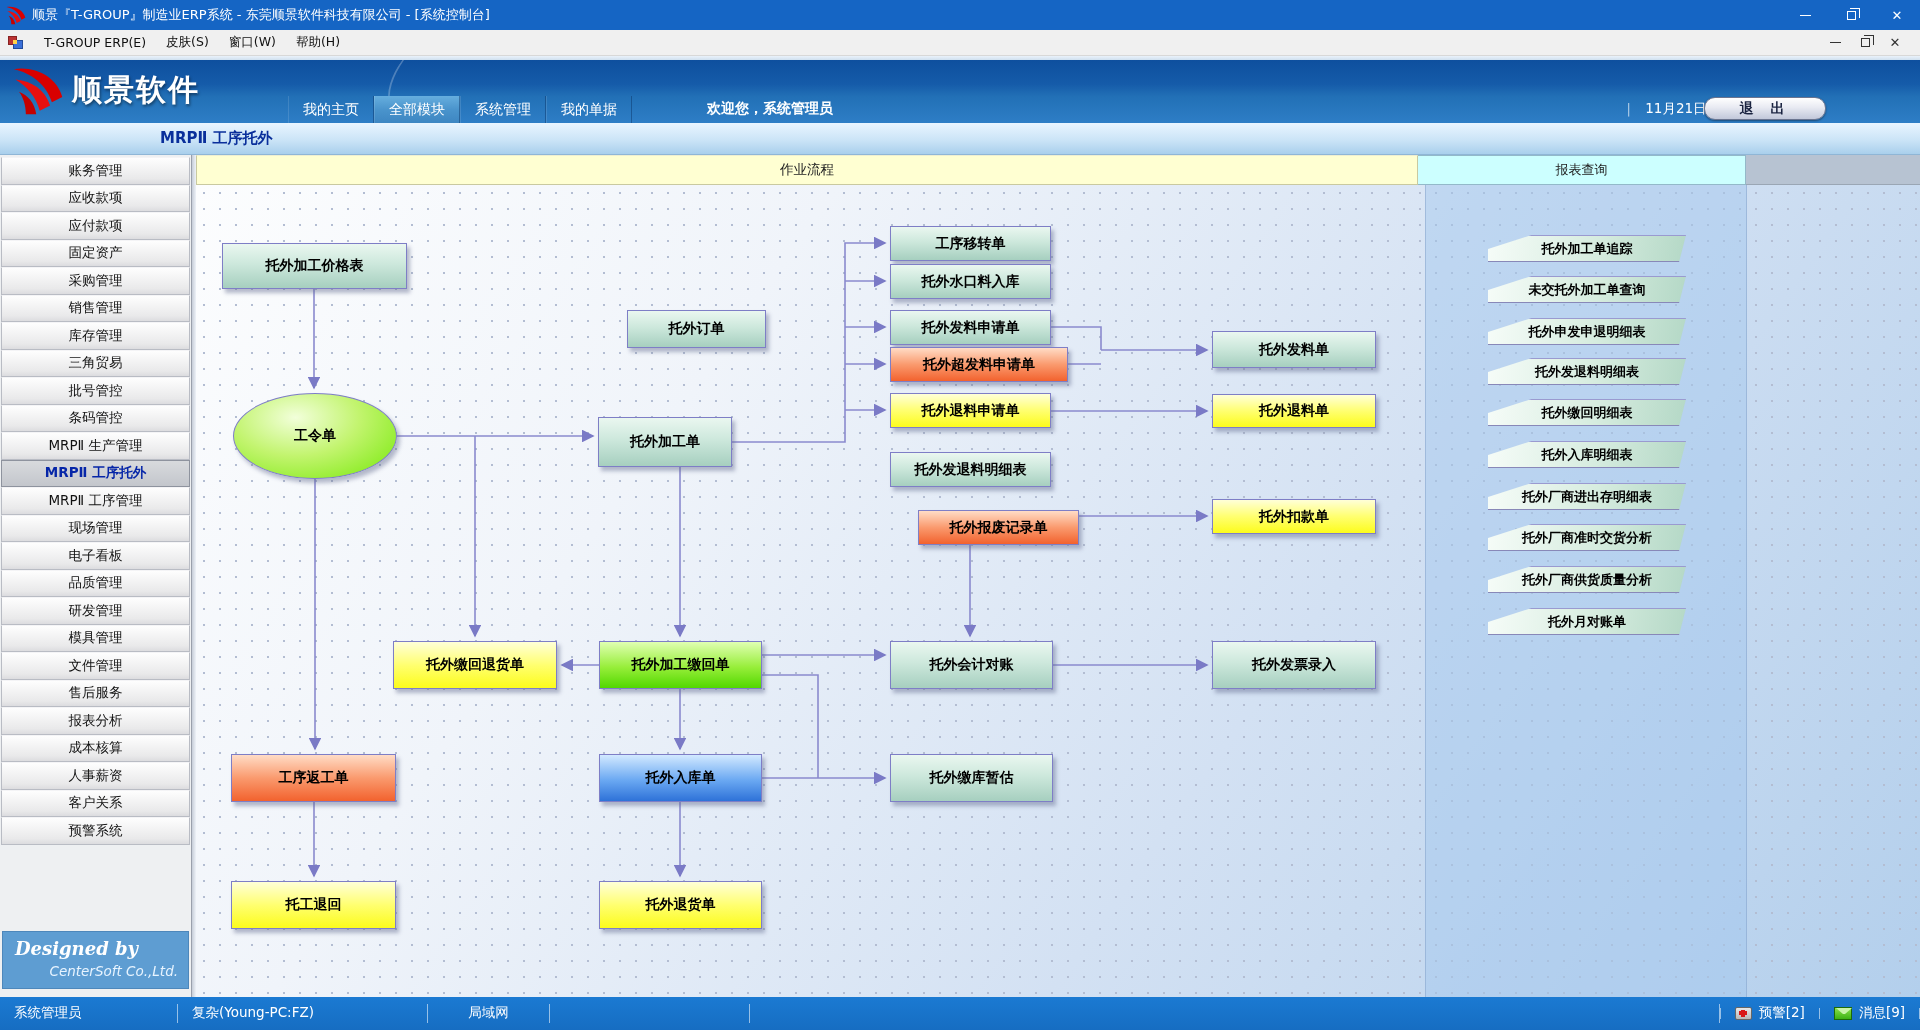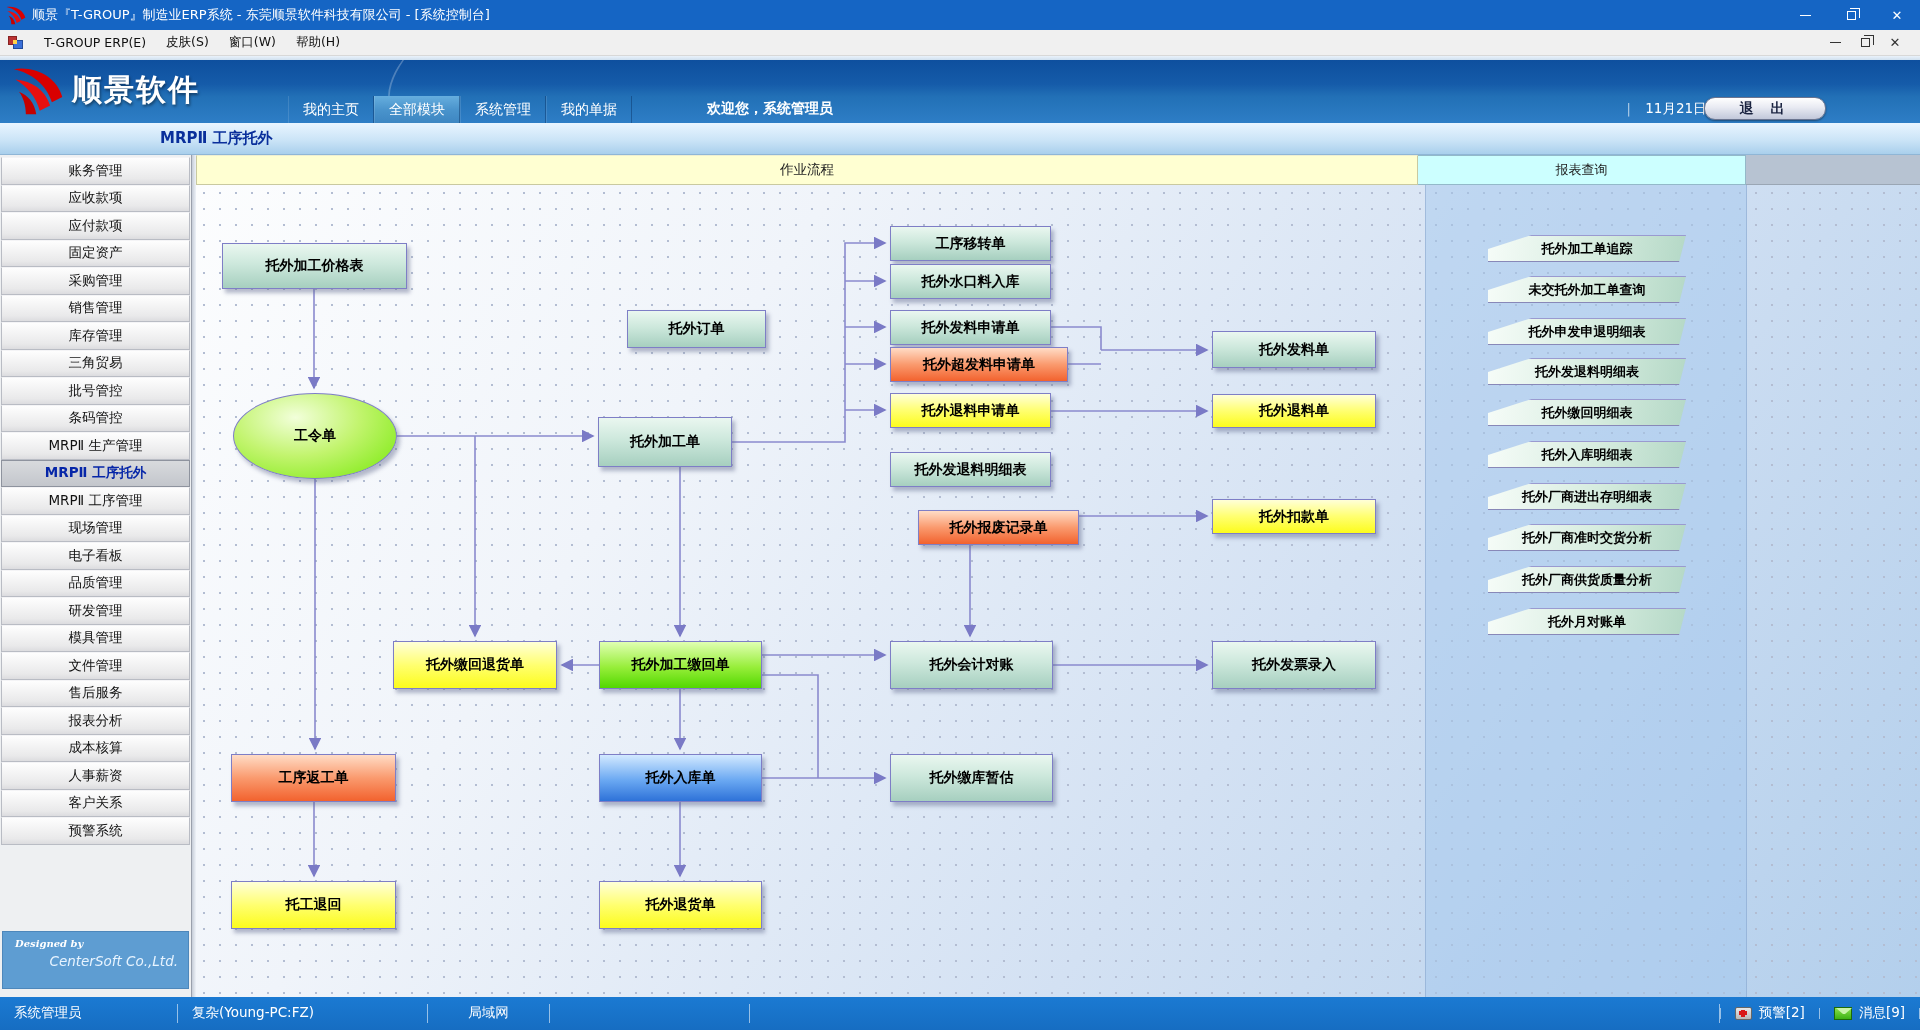--- a/index.html
+++ b/index.html
@@ -69,21 +69,21 @@
     border-right:1px solid #9aa0ac; padding-top:2px; }
   .side-item { height:27.5px; flex:0 0 auto; display:flex; align-items:center; justify-content:center;
     font-size:13.5px; color:#111; background:linear-gradient(180deg,#fefefe,#e9e9ea 80%,#dcdcdf);
     border:1px solid #b9bcc4; border-top:1px solid #f4f4f6; margin:0 1px; cursor:pointer; }
   .side-item.selected { background:linear-gradient(180deg,#d8dadd,#c3c6cc);
     color:#0626a8; font-weight:bold; border:1px solid #8e939e; }
   .side-fill { flex:1 1 auto; }
   .side-designed { flex:0 0 auto; height:58px; margin:0 2px 8px 2px; background:#5e9dd2;
     border:1px solid #4d87bb; padding:6px 10px 0 12px; color:#fff; }
   .side-designed .d1 { font-family:"DejaVu Serif","Liberation Serif",serif; font-style:italic;
-    font-weight:bold; font-size:10px; }
+    font-weight:bold; font-size:18px; }
   .side-designed .d2 { font-style:italic; font-size:13.5px; color:#e8f4ff; text-align:right; margin-top:4px; }
   .side-gap { width:4px; flex:0 0 auto; background:linear-gradient(90deg,#c6cdd8,#eef2f8); }
 
   .main { flex:1 1 auto; display:flex; flex-direction:column; min-width:0; }
   .panel-heads { height:30px; flex:0 0 auto; display:flex; }
   .ph-flow { width:1222px; background:#ffffd2; border:1px solid #c9c9a0; border-top-color:#efefd0;
     display:flex; align-items:center; justify-content:center; font-size:13.5px; color:#222; }
   .ph-report { width:328px; background:#ccffff; border:1px solid #93b9c9; border-left:none;
     display:flex; align-items:center; justify-content:center; font-size:13px; color:#222; }
   .ph-rest { flex:1 1 auto; background:#b7c3d2; border-bottom:1px solid #9aa6b4; }

